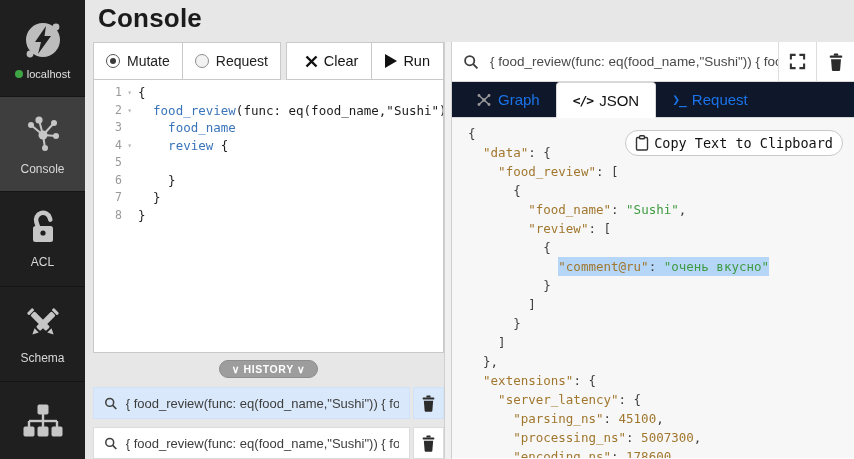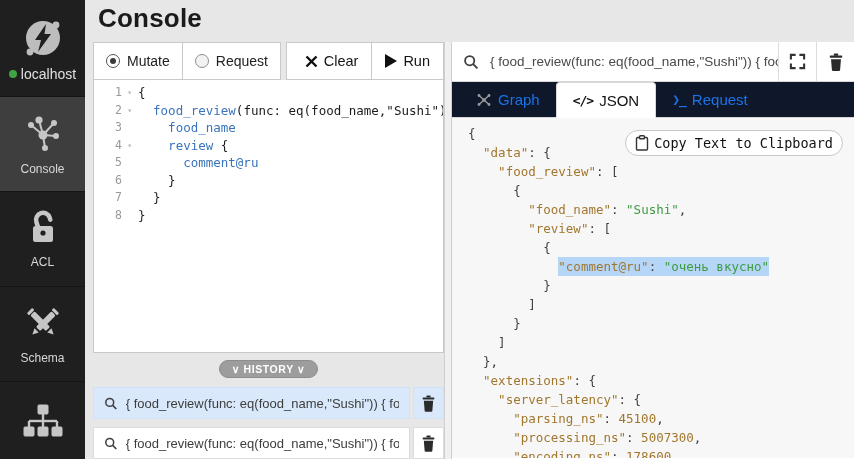--- a/index.html
+++ b/index.html
@@ -8,21 +8,21 @@
 
   
   .sidebar { position:absolute; left:0; top:0; width:85px; height:459px; background:#1f1f1f; z-index:5; }
   .side-item { width:85px; display:flex; flex-direction:column; align-items:center; justify-content:center; border-bottom:1px solid #151515; cursor:pointer; }
   .side-brand { height:97px; }
   .side-nav { height:95px; }
   .side-item.active { background:#3e3e3e; }
   .side-label { color:#d8d8d8; font-size:12px; margin-top:6px; }
   .brand-row { display:flex; align-items:center; margin-top:5px; }
   .status-dot { width:8px; height:8px; border-radius:50%; background:#3fa443; margin-right:4px; }
-  .brand-label { color:#e0e0e0; font-size:14px; }
+  .brand-label { color:#e0e0e0; font-size:11px; }
   .side-icon svg { display:block; }
 
   
   .page-title { position:absolute; left:98px; top:3px; font-size:26px; font-weight:600; color:#1b1b1b; letter-spacing:.2px; }
 
   
   .qpanel { position:absolute; left:93px; top:42px; width:351px; height:417px; }
   .toolbar { display:flex; height:38px; }
   .tb-cell { background:#fff; border:1px solid #c9c9c9; display:flex; align-items:center; font-size:14px; color:#222; }
   .radio-cell { padding:0 12px; cursor:pointer; }
@@ -195,21 +195,21 @@
         <span>Run</span>
       </div>
     </div>
   </div>
 
   <div class="editor">
       <div class="ed-row"><div class="ed-gutter">1<span class="ed-fold">▾</span></div><div class="ed-code"><span class="t-pln">{</span></div></div>
       <div class="ed-row"><div class="ed-gutter">2<span class="ed-fold">▾</span></div><div class="ed-code"><span class="t-ws">  </span><span class="t-fld">food_review</span><span class="t-pln">(func: eq(food_name,"Sushi")) {</span></div></div>
       <div class="ed-row"><div class="ed-gutter">3</div><div class="ed-code"><span class="t-ws">    </span><span class="t-fld">food_name</span></div></div>
       <div class="ed-row"><div class="ed-gutter">4<span class="ed-fold">▾</span></div><div class="ed-code"><span class="t-ws">    </span><span class="t-fld">review</span><span class="t-pln"> {</span></div></div>
-      <div class="ed-row"><div class="ed-gutter">5</div><div class="ed-code"><span class="t-ws">      </span><span class="t-fld">comment@ru</span></div></div>
+      <div class="ed-row"><div class="ed-gutter">5</div></div>
       <div class="ed-row"><div class="ed-gutter">6</div><div class="ed-code"><span class="t-ws">    </span><span class="t-pln">}</span></div></div>
       <div class="ed-row"><div class="ed-gutter">7</div><div class="ed-code"><span class="t-ws">  </span><span class="t-pln">}</span></div></div>
       <div class="ed-row"><div class="ed-gutter">8</div><div class="ed-code"><span class="t-pln">}</span></div></div>
     </div>
 
   <div class="history-zone">
     <div class="history-pill">∨ HISTORY ∨</div>
 
     <div class="hist-item selected first">
       <div class="hist-main">

